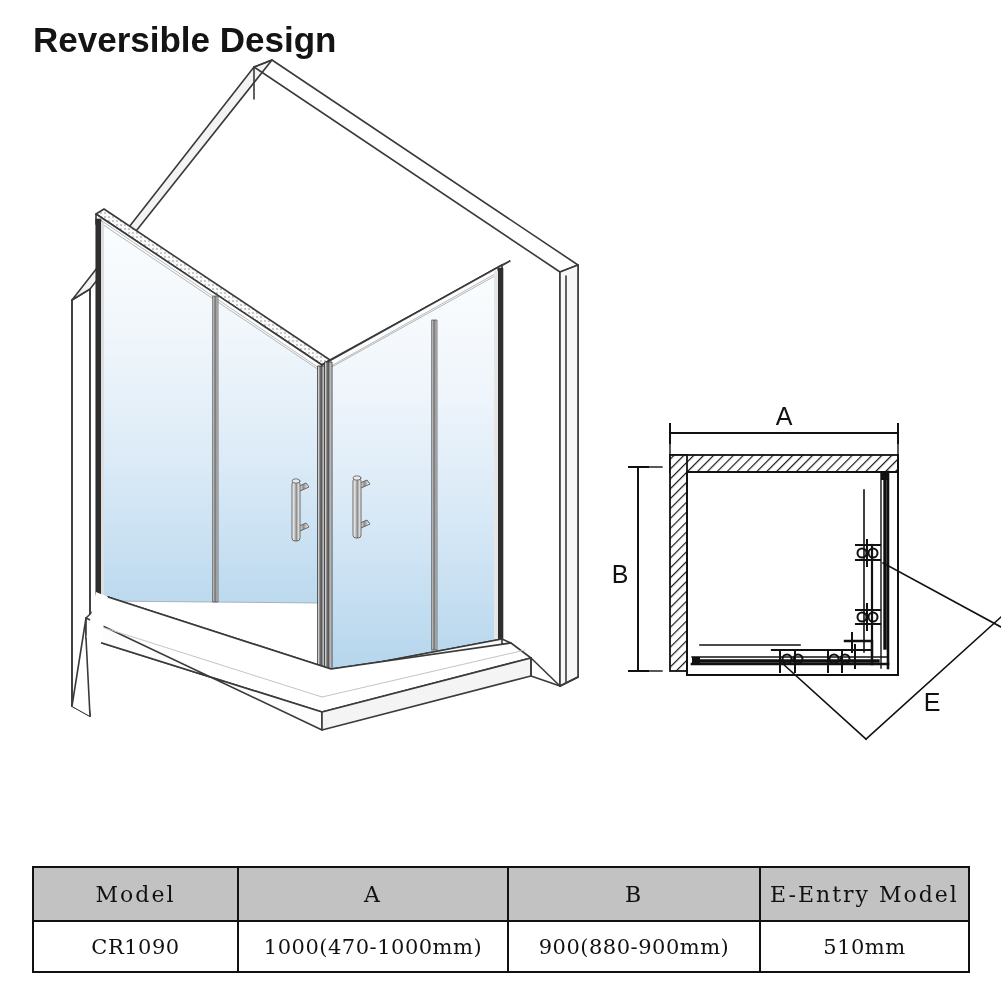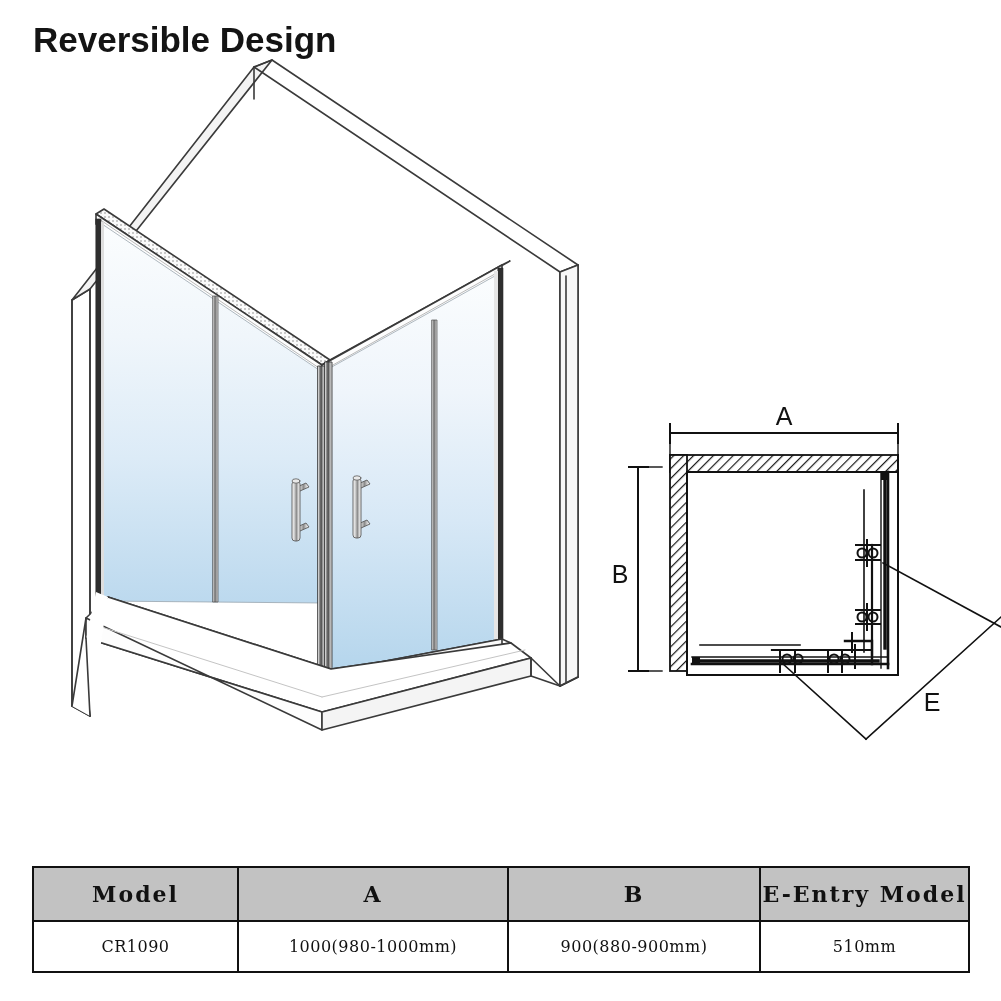--- a/index.html
+++ b/index.html
@@ -61,26 +61,25 @@
     text-align: center;
     vertical-align: middle;
     color: #111111;
     font-weight: normal;
     letter-spacing: 2px;
   }
   #spec-table th {
     background: #c2c2c2;
     height: 50px;
     font-size: 22px;
-    font-weight: bold;
   }
   #spec-table td {
     background: #ffffff;
     height: 47px;
-    font-size: 16px;
+    font-size: 21px;
     letter-spacing: 0.5px;
   }
 </style>
 </head>
 <body>
 
 <div id="page-title">Reversible Design</div>
 
 <div id="drawing-area">
 <svg width="1001" height="860" viewBox="0 0 1001 860" xmlns="http://www.w3.org/2000/svg">
@@ -383,18 +382,18 @@
     <tr>
       <th>Model</th>
       <th>A</th>
       <th>B</th>
       <th>E-Entry Model</th>
     </tr>
   </thead>
   <tbody>
     <tr>
       <td>CR1090</td>
-      <td>1000(980-1000mm)</td>
+      <td>1000(470-1000mm)</td>
       <td>900(880-900mm)</td>
       <td>510mm</td>
     </tr>
   </tbody>
 </table>
 
 </body></html>

